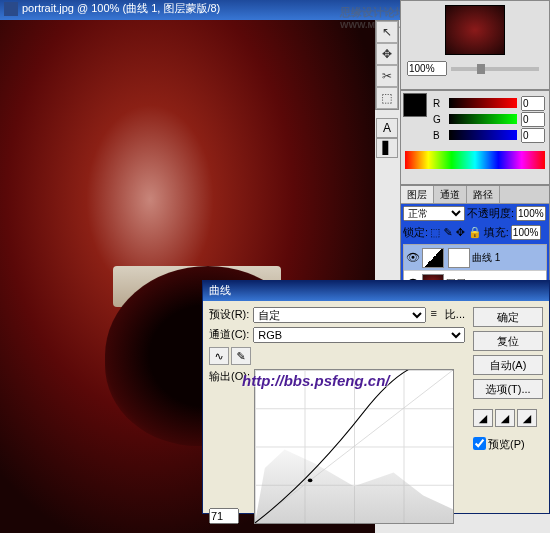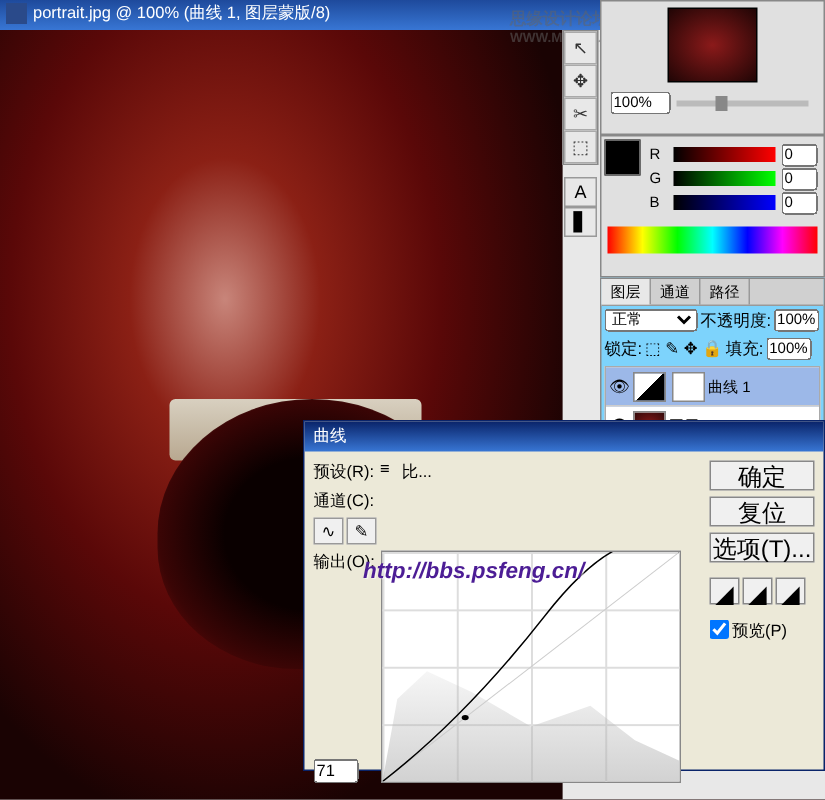--- a/index.html
+++ b/index.html
@@ -32,21 +32,21 @@
 .rgb-row { display: flex; align-items: center; height: 16px; }
 .rgb-row .lbl { width: 12px; font-size: 10px; }
 .rgb-row .gradient { flex: 1; height: 10px; margin: 0 4px; }
 .rgb-row.r .gradient { background: linear-gradient(to right, #000, #f00); }
 .rgb-row.g .gradient { background: linear-gradient(to right, #000, #0f0); }
 .rgb-row.b .gradient { background: linear-gradient(to right, #000, #00f); }
 .rgb-row input { width: 24px; font-size: 10px; }
 .swatch { width: 24px; height: 24px; background: #000; border: 1px solid #666; margin: 2px; display: inline-block; }
 .spectrum { height: 18px; margin: 4px; background: linear-gradient(to right, #f00, #ff0, #0f0, #0ff, #00f, #f0f, #f00); }
 
-.layers-panel { position: absolute; top: 185px; right: 0; width: 150px; height: 130px; background: #7dd3fc; border: 1px solid #888; }
+.layers-panel { position: absolute; top: 185px; right: 0; width: 150px; height: 130px; background: #1d4ed8; border: 1px solid #888; }
 .layer-opts { display: flex; padding: 2px; gap: 2px; font-size: 10px; align-items: center; }
 .layer-opts select { width: 62px; font-size: 10px; }
 .layer-opts input { width: 30px; font-size: 10px; }
 .layer-list { background: #fff; margin: 2px; height: 60px; border: 1px solid #aaa; }
 .layer-row { display: flex; align-items: center; height: 26px; border-bottom: 1px solid #ccc; padding: 0 2px; }
 .layer-row.active { background: #9cb8e8; }
 .layer-row .eye { width: 14px; font-size: 11px; }
 .layer-row .thumb { width: 22px; height: 20px; border: 1px solid #888; margin: 0 2px; }
 .layer-row .thumb.adj { background: linear-gradient(135deg, #fff 50%, #000 50%); }
 .layer-row .thumb.mask { background: #fff; }
@@ -61,21 +61,21 @@
 .curves-row label { font-size: 11px; }
 .curves-row select { flex: 1; font-size: 11px; }
 .curve-tools { display: flex; gap: 2px; }
 .curve-tools .btn { width: 20px; height: 18px; border: 1px solid #999; background: #f0f0f0; font-size: 11px; }
 .curve-graph { width: 200px; height: 155px; background: #fff; border: 1px solid #888; position: relative; margin-top: 4px; }
 .curve-grid { position: absolute; inset: 0; background-image: linear-gradient(#ddd 1px, transparent 1px), linear-gradient(90deg, #ddd 1px, transparent 1px); background-size: 25% 25%; }
 .curve-hist { position: absolute; bottom: 0; left: 0; right: 0; height: 60%; background: linear-gradient(to top, rgba(180,180,180,0.6), transparent); clip-path: polygon(0 100%, 5% 40%, 15% 20%, 30% 35%, 50% 60%, 70% 45%, 85% 70%, 100% 85%, 100% 100%); }
 .curve-line { position: absolute; inset: 0; }
 .curve-line svg { width: 100%; height: 100%; }
 .curves-right { width: 70px; display: flex; flex-direction: column; gap: 4px; }
-.curves-right button { height: 20px; font-size: 16px; background: #f0f0f0; border: 1px solid #888; }
+.curves-right button { height: 20px; font-size: 11px; background: #f0f0f0; border: 1px solid #888; }
 .curves-right .chk { display: flex; align-items: flex-start; gap: 2px; font-size: 11px; margin-top: 6px; }
 
 .watermark1 { position: absolute; top: 4px; left: 340px; font-size: 13px; color: rgba(100,100,100,0.5); font-weight: bold; }
 .watermark1 .sub { font-size: 9px; display: block; }
 .watermark2 { position: absolute; top: 372px; left: 242px; font-size: 15px; color: #4c1d95; font-style: italic; font-weight: bold; text-shadow: 1px 1px 0 rgba(255,255,255,0.5); z-index: 100; }
 
 .side-letters { position: absolute; top: 118px; right: 152px; width: 22px; }
 .side-letters .l { height: 20px; border: 1px solid #999; background: #e8e8e8; text-align: center; line-height: 18px; font-size: 12px; }
 </style>
 </head>
@@ -175,25 +175,27 @@
     </div>
   </div>
 </div>
 
 <div class="curves-dialog">
   <div class="dlg-title">曲线</div>
   <div class="curves-body">
     <div class="curves-left">
       <div class="curves-row">
         <label>预设(R):</label>
+        <select><option>自定</option></select>
         <span>≡</span>
         <span style="margin-left:4px">比...</span>
       </div>
       <div class="curves-row">
         <label>通道(C):</label>
+        <select><option>RGB</option></select>
       </div>
       <div class="curve-tools">
         <button class="btn">∿</button>
         <button class="btn">✎</button>
       </div>
       <div style="display:flex;align-items:flex-end;gap:4px">
         <div style="display:flex;flex-direction:column;justify-content:space-between;height:155px;font-size:10px">
           <span>输出(O):</span>
           <input style="width: 30px;" value="71">
         </div>
@@ -206,20 +208,21 @@
               <path d="M 0 255 Q 71 184 140 70 T 255 0" stroke="#000" stroke-width="1.5" fill="none"></path>
               <circle cx="71" cy="184" r="3" fill="#000"></circle>
             </svg>
           </div>
         </div>
       </div>
     </div>
     <div class="curves-right">
       <button>确定</button>
       <button>复位</button>
+      <button>自动(A)</button>
       <button>选项(T)...</button>
       <div style="display:flex;gap:2px;margin-top:6px">
         <button class="btn" style="width:20px;height:18px">◢</button>
         <button class="btn" style="width:20px;height:18px">◢</button>
         <button class="btn" style="width:20px;height:18px">◢</button>
       </div>
       <label class="chk">
         <input type="checkbox" checked="" style="">
         <span>预览(P)</span>
       </label>

